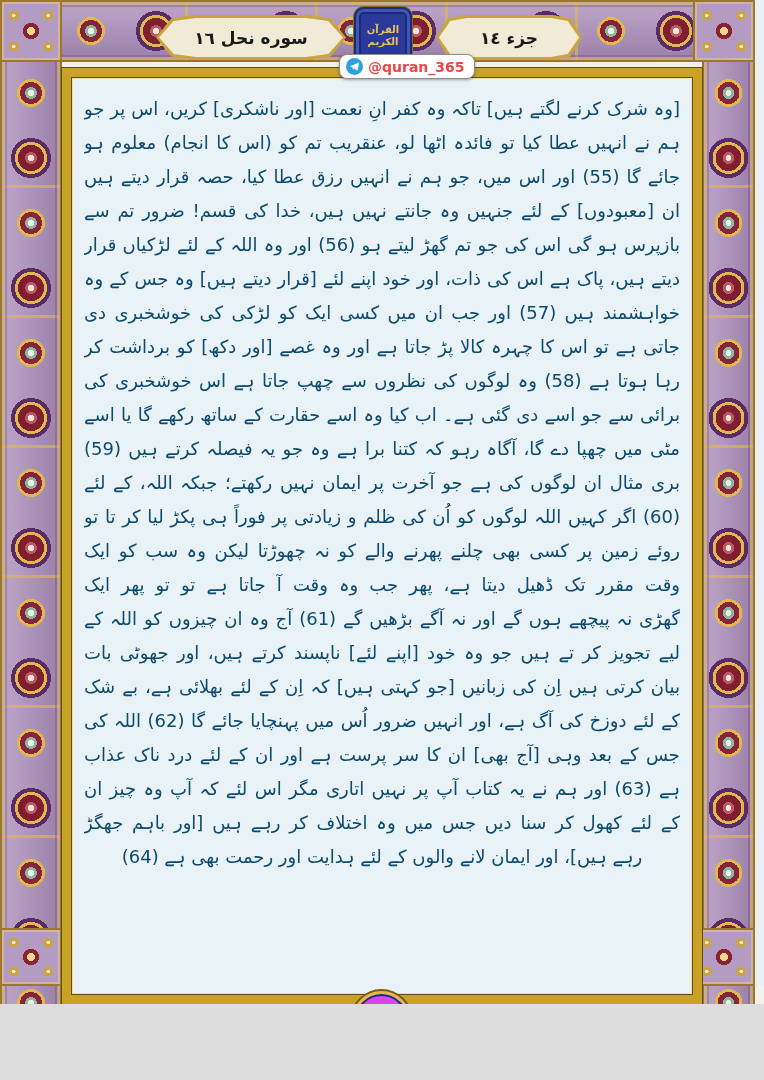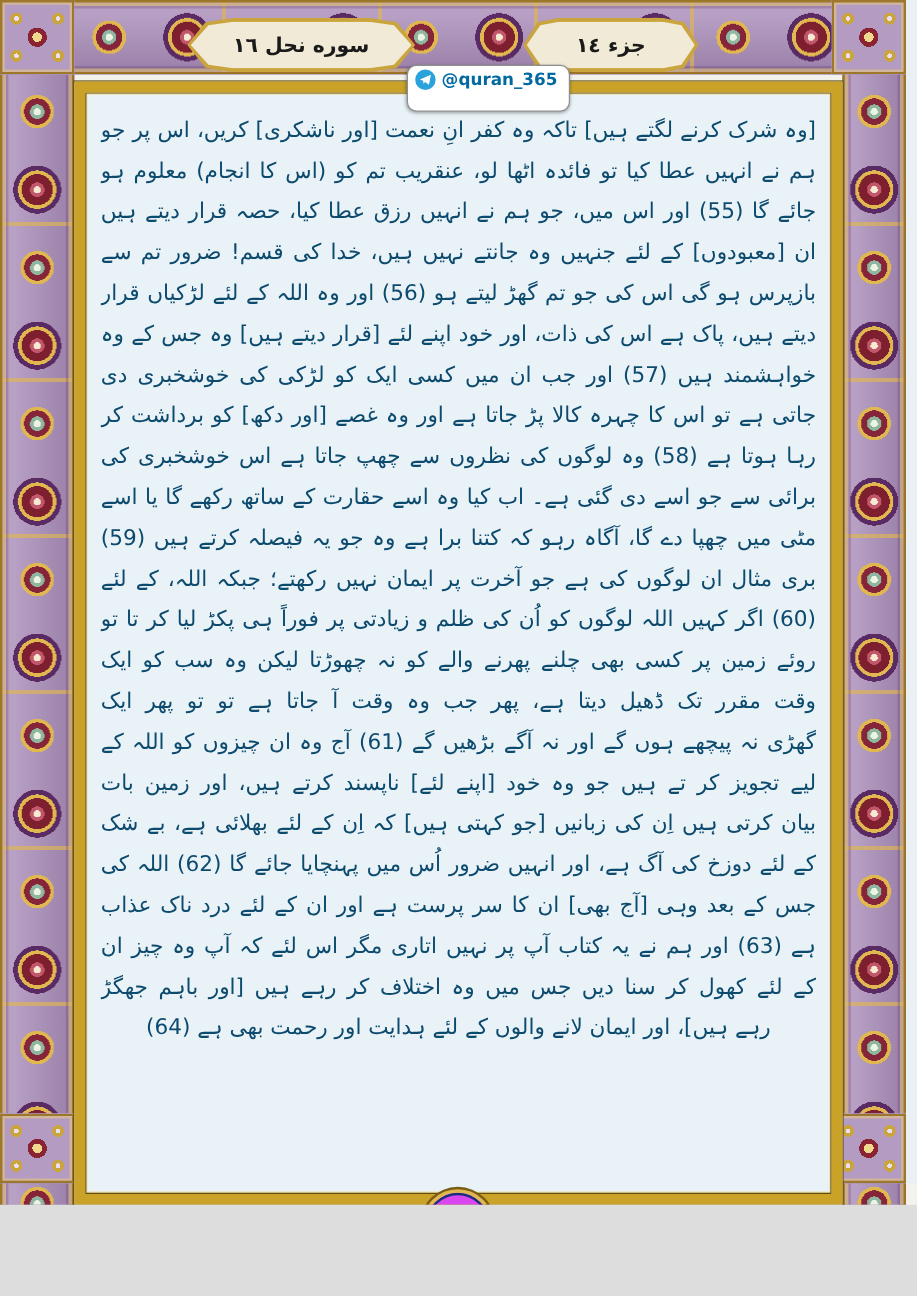--- a/index.html
+++ b/index.html
@@ -69,22 +69,22 @@
   
   .emblem { position:absolute; left:354px; top:7px; width:58px; height:58px; z-index:4;
     background:#2b3a9a; border-radius:10px;
     box-shadow: inset 0 0 0 2px #1d2a75, inset 0 0 0 5px #4254b4, inset 0 0 0 7px #1d2a75, 0 0 0 1px #8a6f1f;
     display:flex; align-items:center; justify-content:center; }
   .emblem .glyph { width:40px; color:#e8c35a; font-size:10px; font-weight:bold; text-align:center; line-height:1.25; }
 
   
   .tg-badge { position:absolute; left:339px; top:54px; z-index:6;
     background:#fff; border:1px solid #8f8f8f; border-radius:8px;
-    padding:3px 9px 17px 6px; display:flex; align-items:center; gap:5px;
-    font-size:14px; font-weight:bold; color:#0369a1; direction:ltr;
+    padding:3px 9px 3px 6px; display:flex; align-items:center; gap:5px;
+    font-size:14px; font-weight:bold; color:#ef4444; direction:ltr;
     box-shadow:0 1px 3px rgba(0,0,0,.35); }
   .tg-icon { width:17px; height:17px; border-radius:50%; background:#2aa3dd;
     display:flex; align-items:center; justify-content:center; flex:0 0 auto; }
 
   
   .text-frame { position:absolute; left:62px; top:68px; width:640px; height:936px; z-index:2;
     background:#e9f2f7;
     border:9px solid #c9a227;
     box-shadow: 0 0 0 1px #5f4d12, inset 0 0 0 1px #5f4d12, inset 0 0 0 2px #efe0a8; }
   .text-body { position:absolute; inset:0; padding:15px 13px 0 13px; direction:rtl; }
@@ -119,20 +119,23 @@
   <div class="corner bl"></div>
   <div class="corner br"></div>
 
   <div class="cartouche surah">
     <div class="inner">سوره نحل ١٦</div>
   </div>
   <div class="cartouche juz">
     <div class="inner">جزء ١٤</div>
   </div>
 
+  <div class="emblem">
+    <div class="glyph">القرآن الكريم</div>
+  </div>
 
   <div class="tg-badge">
     <span class="tg-icon">
       <svg viewBox="0 0 24 24" width="11" height="11" aria-hidden="true">
         <path d="M2 11.5 L22 3 L18.5 21 L11.5 15.8 L8.5 19 L7.8 13.6 Z" fill="#ffffff"></path>
       </svg>
     </span>
     <span>@quran_365</span>
   </div>
 
@@ -147,21 +150,21 @@
         <div class="text-line">خواہشمند ہیں (57) اور جب ان میں کسی ایک کو لڑکی کی خوشخبری دی</div>
         <div class="text-line">جاتی ہے تو اس کا چہرہ کالا پڑ جاتا ہے اور وہ غصے [اور دکھ] کو برداشت کر</div>
         <div class="text-line">رہا ہوتا ہے (58) وہ لوگوں کی نظروں سے چھپ جاتا ہے اس خوشخبری کی</div>
         <div class="text-line">برائی سے جو اسے دی گئی ہے۔ اب کیا وہ اسے حقارت کے ساتھ رکھے گا یا اسے</div>
         <div class="text-line">مٹی میں چھپا دے گا، آگاہ رہو کہ کتنا برا ہے وہ جو یہ فیصلہ کرتے ہیں (59)</div>
         <div class="text-line">بری مثال ان لوگوں کی ہے جو آخرت پر ایمان نہیں رکھتے؛ جبکہ اللہ، کے لئے</div>
         <div class="text-line">(60) اگر کہیں اللہ لوگوں کو اُن کی ظلم و زیادتی پر فوراً ہی پکڑ لیا کر تا تو</div>
         <div class="text-line">روئے زمین پر کسی بھی چلنے پھرنے والے کو نہ چھوڑتا لیکن وہ سب کو ایک</div>
         <div class="text-line">وقت مقرر تک ڈھیل دیتا ہے، پھر جب وہ وقت آ جاتا ہے تو تو پھر ایک</div>
         <div class="text-line">گھڑی نہ پیچھے ہوں گے اور نہ آگے بڑھیں گے (61) آج وہ ان چیزوں کو اللہ کے</div>
-        <div class="text-line">لیے تجویز کر تے ہیں جو وہ خود [اپنے لئے] ناپسند کرتے ہیں، اور زمین بات</div>
+        <div class="text-line">لیے تجویز کر تے ہیں جو وہ خود [اپنے لئے] ناپسند کرتے ہیں، اور جھوٹی بات</div>
         <div class="text-line">بیان کرتی ہیں اِن کی زبانیں [جو کہتی ہیں] کہ اِن کے لئے بھلائی ہے، بے شک اِن</div>
         <div class="text-line">کے لئے دوزخ کی آگ ہے، اور انہیں ضرور اُس میں پہنچایا جائے گا (62) اللہ کی</div>
         <div class="text-line">جس کے بعد وہی [آج بھی] ان کا سر پرست ہے اور ان کے لئے درد ناک عذاب</div>
         <div class="text-line">ہے (63) اور ہم نے یہ کتاب آپ پر نہیں اتاری مگر اس لئے کہ آپ وہ چیز ان</div>
         <div class="text-line">کے لئے کھول کر سنا دیں جس میں وہ اختلاف کر رہے ہیں [اور باہم جھگڑ</div>
         <div class="text-line">رہے ہیں]، اور ایمان لانے والوں کے لئے ہدایت اور رحمت بھی ہے (64)</div>
       </div>
   </div>
 
   <div class="page-num">

